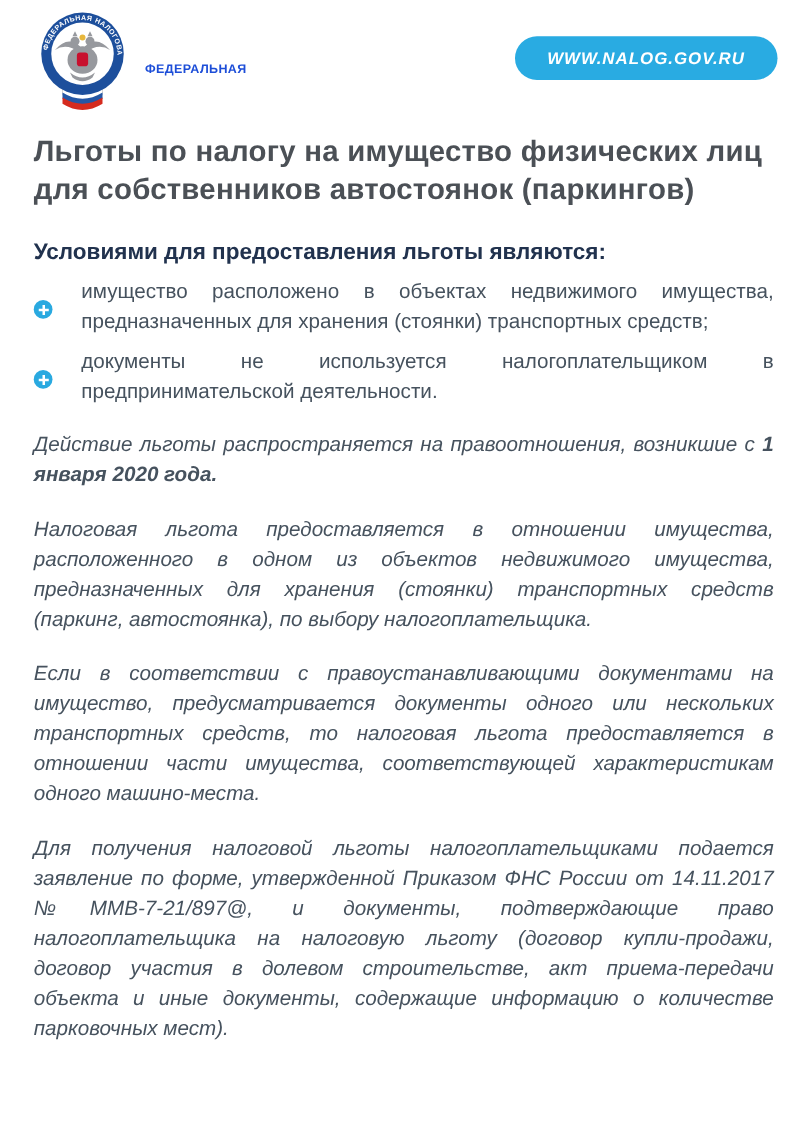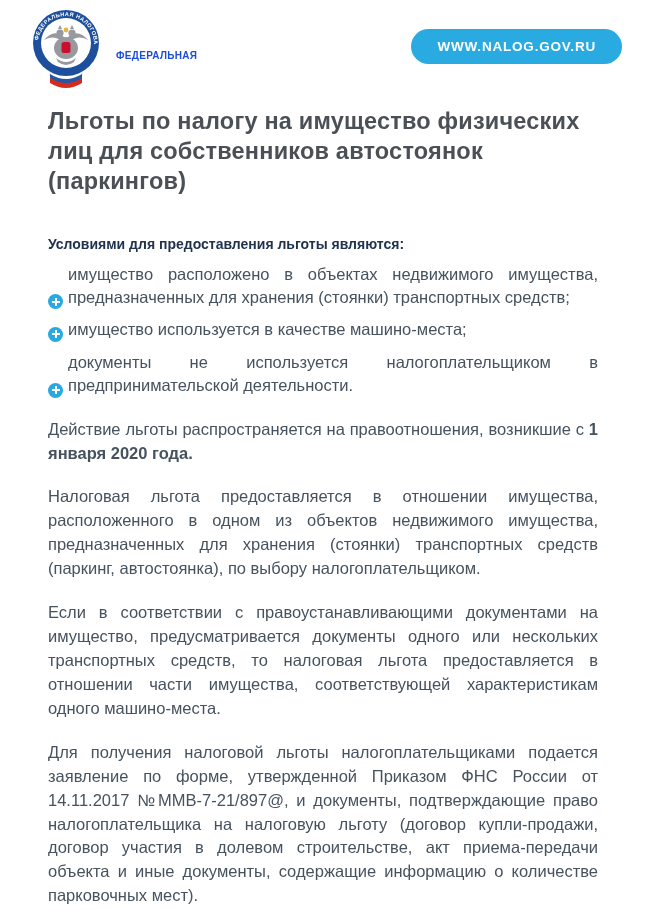--- a/index.html
+++ b/index.html
@@ -40,54 +40,56 @@
     background: #29abe2;
     color: #ffffff;
     border: none;
     border-radius: 18px;
     padding: 10px 26px;
     font-family: "Liberation Sans", sans-serif;
     font-size: 13.5px;
     font-weight: bold;
     letter-spacing: 0.8px;
     cursor: pointer;
+    font-style: italic;
   }
 
   
-  .content { padding: 0 48px; }
+  .content { padding: 0 27px; }
   .title {
     margin-top: 14px;
     font-size: 23.5px;
     line-height: 1.28;
     font-weight: bold;
     color: #4b5056;
     letter-spacing: 0.2px;
   }
   .section-heading {
-    margin-top: 38px;
+    margin-top: 22px;
     margin-bottom: 8px;
-    font-size: 14px;
+    font-size: 18px;
     font-weight: bold;
     color: #21324e;
     text-align: justify;
     line-height: 1.45;
   }
   .paragraph {
     margin-top: 20px;
     font-size: 16.5px;
     line-height: 1.45;
     text-align: justify;
     color: #46525e;
+    font-style: italic;
   }
   .paragraph b { color: #46525e; }
   ul.bullets { list-style: none; }
   ul.bullets li {
     display: flex;
-    align-items: flex-end;
-    gap: 5px;
+    align-items: center;
+    gap: 23px;
     margin-bottom: 9px;
   }
   .bullet-icon {
     flex: 0 0 auto;
     width: 15px;
     height: 15px;
     margin-top: 4px;
     border-radius: 50%;
     background: #29a9e0;
     position: relative;
@@ -156,31 +158,27 @@
 
     <div class="section-heading">Условиями для предоставления льготы являются:</div>
 
     <ul class="bullets">
       <li>
         <span class="bullet-icon"></span>
         <span class="bullet-text">имущество расположено в объектах недвижимого имущества, предназначенных для хранения (стоянки) транспортных средств;</span>
       </li>
       <li>
         <span class="bullet-icon"></span>
-        <span class="bullet-text">имущество используется в качестве машино-места;</span>
-      </li>
-      <li>
-        <span class="bullet-icon"></span>
         <span class="bullet-text">документы не используется налогоплательщиком в предпринимательской деятельности.</span>
       </li>
     </ul>
 
     <p class="paragraph"><span>Действие льготы распространяется на правоотношения, возникшие с </span><b>1 января 2020 года.</b></p>
 
-    <p class="paragraph">Налоговая льгота предоставляется в отношении имущества, расположенного в одном из объектов недвижимого имущества, предназначенных для хранения (стоянки) транспортных средств (паркинг, автостоянка), по выбору налогоплательщиком.</p>
+    <p class="paragraph">Налоговая льгота предоставляется в отношении имущества, расположенного в одном из объектов недвижимого имущества, предназначенных для хранения (стоянки) транспортных средств (паркинг, автостоянка), по выбору налогоплательщика.</p>
 
     <p class="paragraph">Если в соответствии с правоустанавливающими документами на имущество, предусматривается документы одного или нескольких транспортных средств, то налоговая льгота предоставляется в отношении части имущества, соответствующей характеристикам одного машино-места.</p>
 
     <p class="paragraph">Для получения налоговой льготы налогоплательщиками подается заявление по форме, утвержденной Приказом ФНС России от 14.11.2017 №ММВ-7-21/897@, и документы, подтверждающие право налогоплательщика на налоговую льготу (договор купли-продажи, договор участия в долевом строительстве, акт приема-передачи объекта и иные документы, содержащие информацию о количестве парковочных мест).</p>
 
   </div>
 
 </div>
 
 </body></html>

